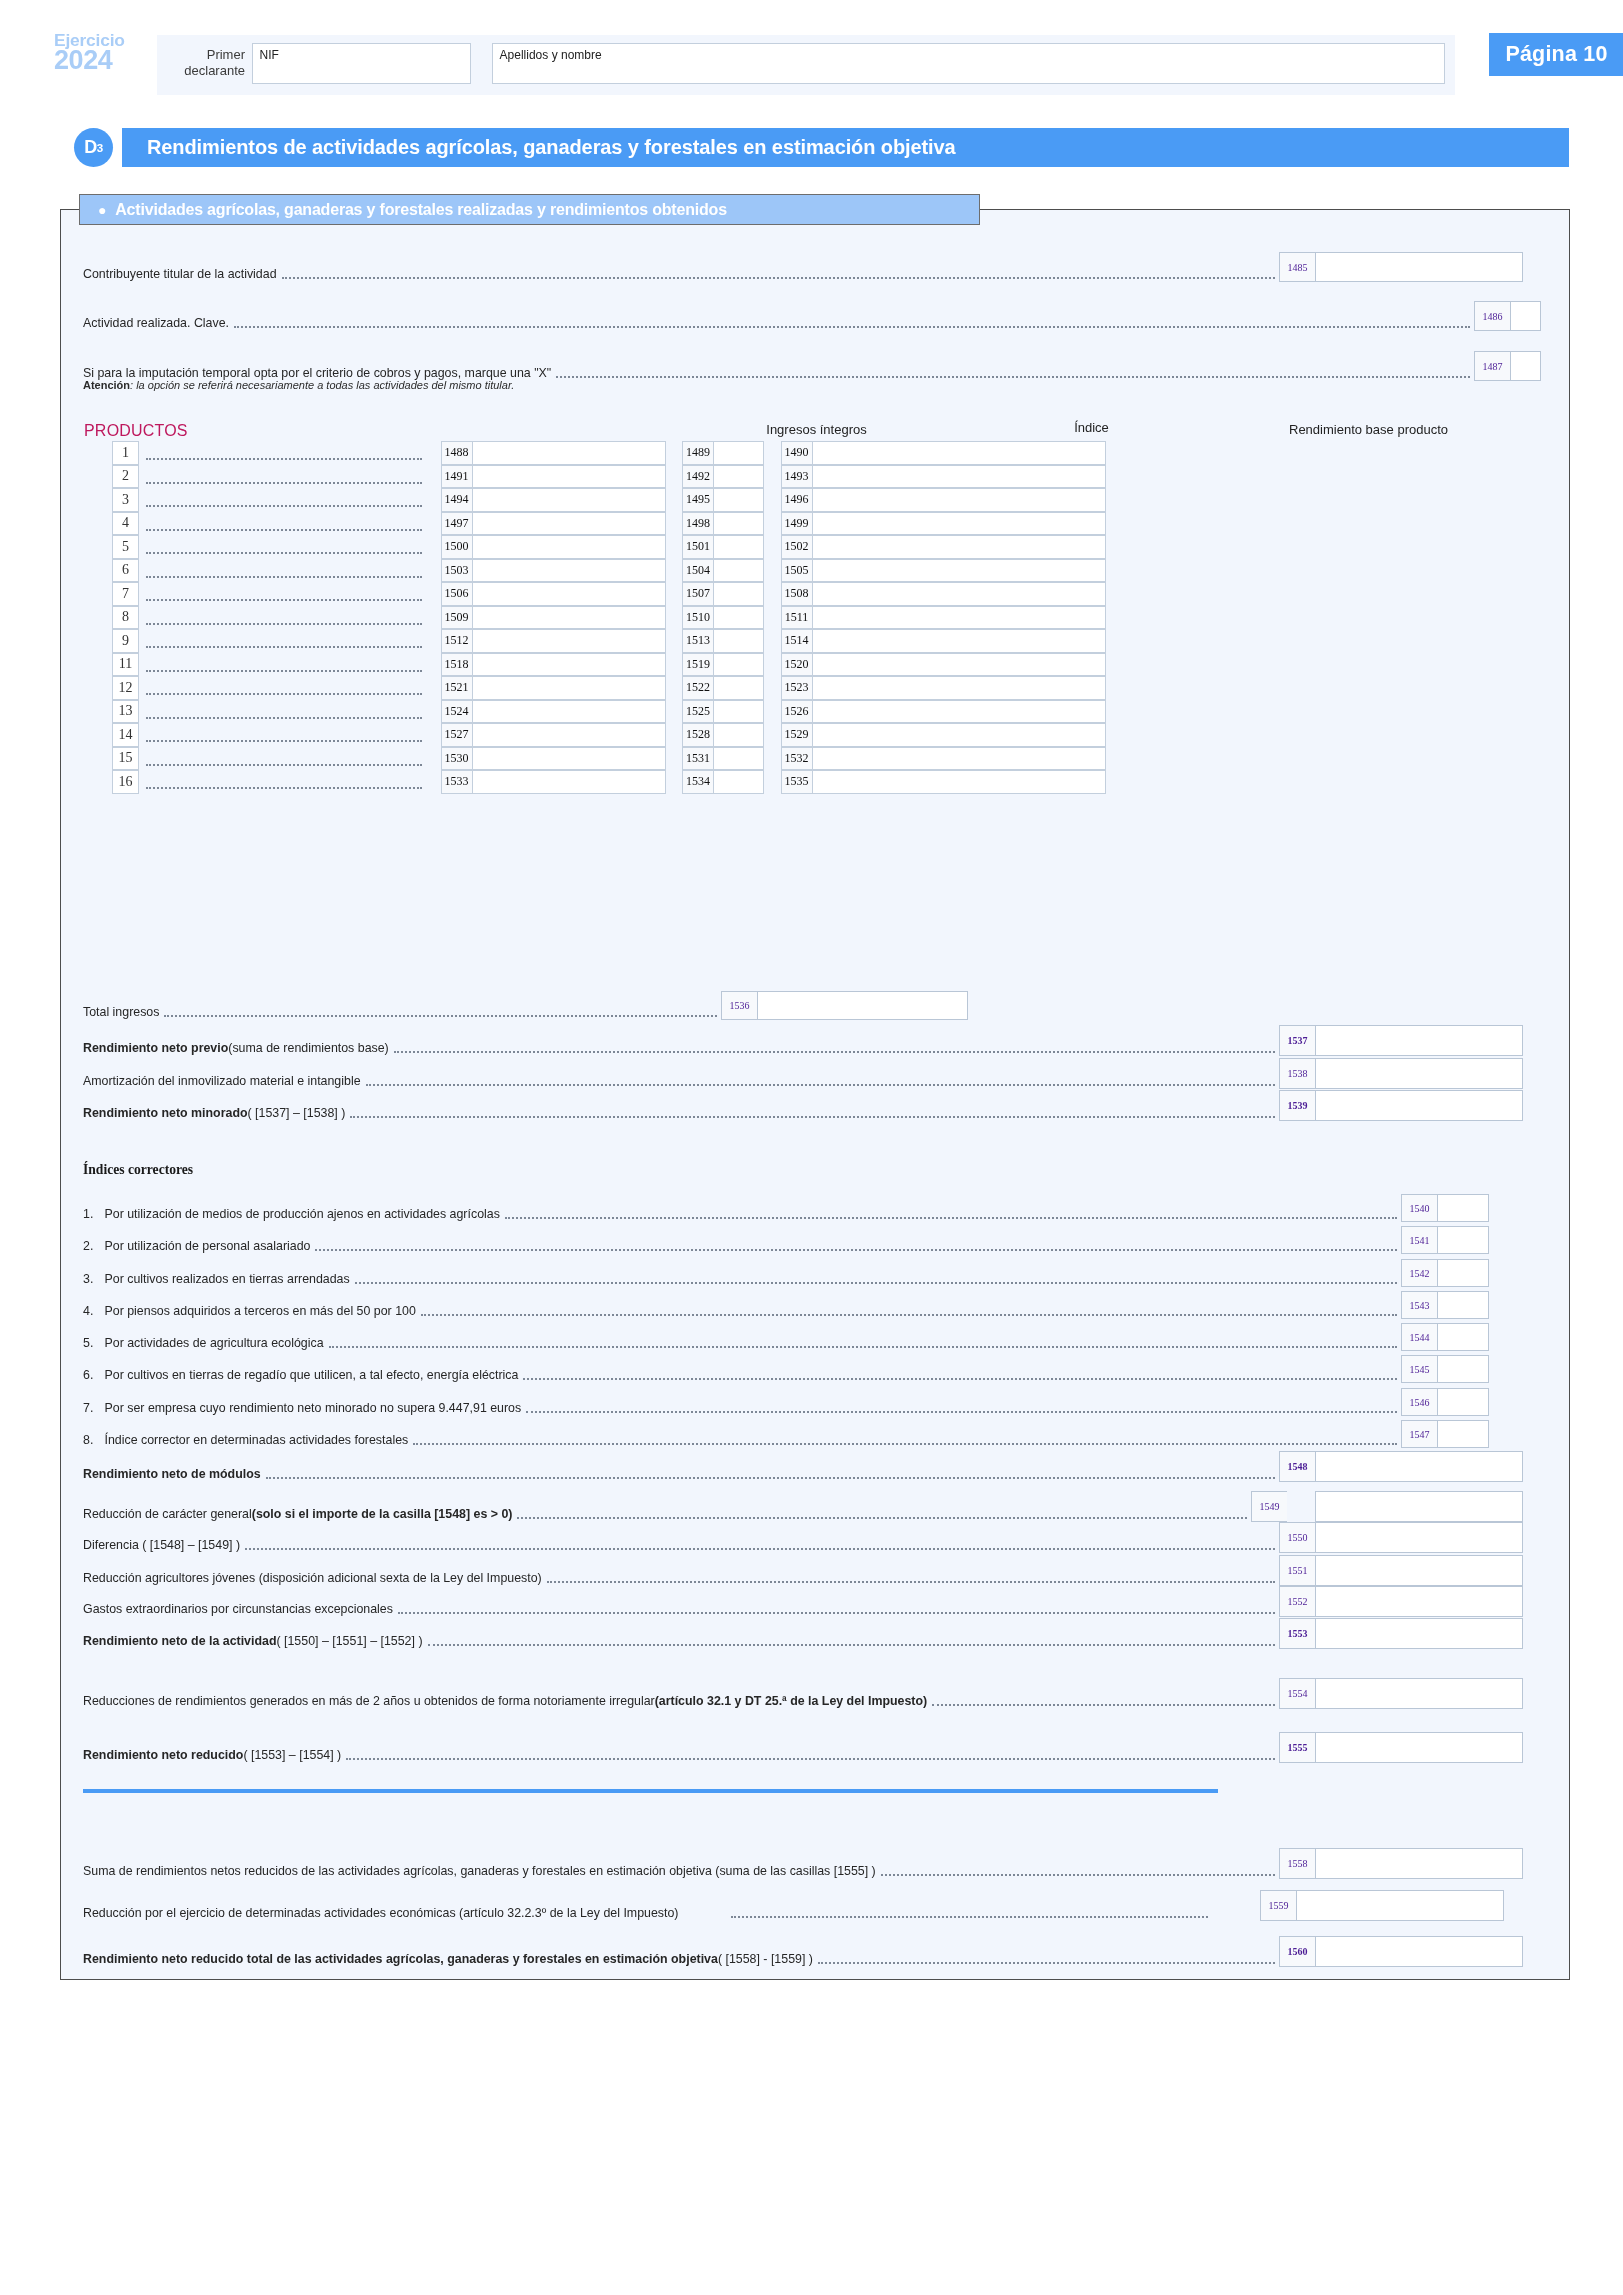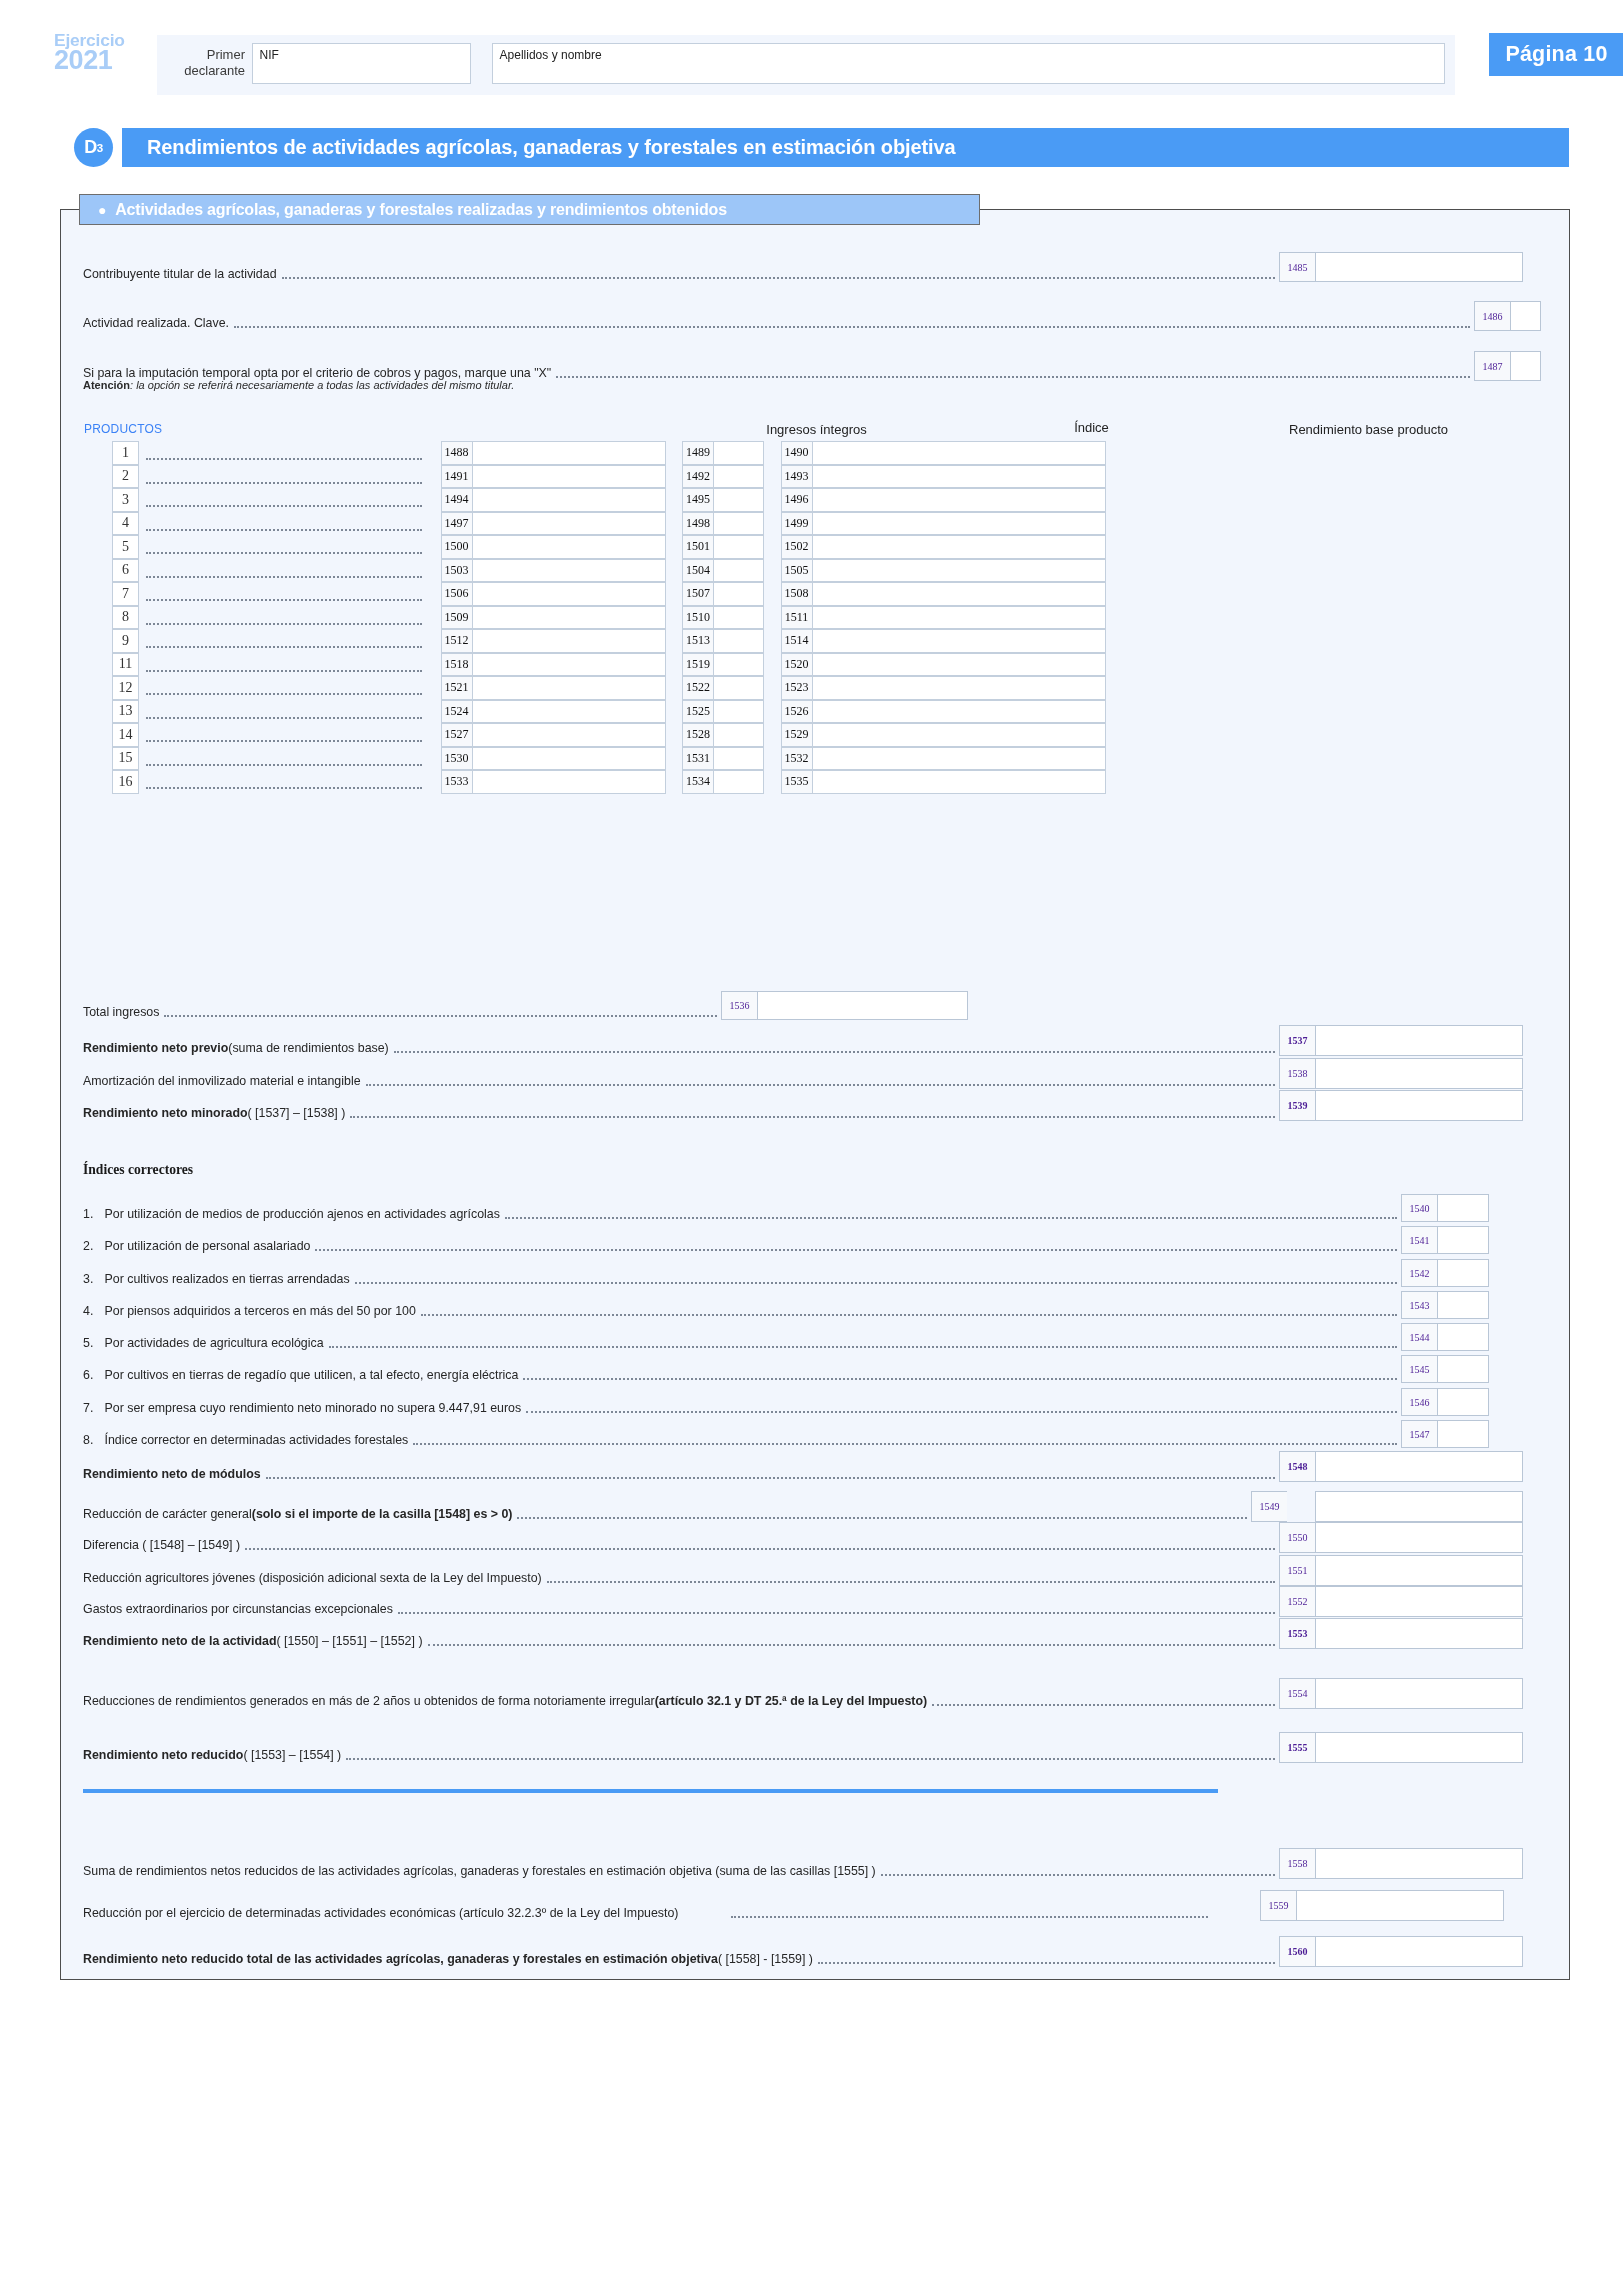--- a/index.html
+++ b/index.html
@@ -94,21 +94,21 @@
     color:#4c1d95; font-family:"Liberation Serif", serif;
   }
   .cas-num.b { font-weight:bold; }
   .cas-val { background:#fff; border:0.8px solid #b9c6d6; }
 
   
   .ptable { position:absolute; }
   .pt-head {
     position:absolute; font-size:13px; color:#222; text-align:center;
   }
-  .pt-prodlbl { position:absolute; font-size:12px; color:#3b82f6; letter-spacing:0.2px;}
+  .pt-prodlbl { position:absolute; font-size:16px; color:#be185d; letter-spacing:0.2px;}
   .prow { display:flex; align-items:stretch; height:23.5px; }
   .pidx {
     width:27px; background:#fff; border:0.8px solid #c3cfdd;
     font-family:"Liberation Serif", serif; font-size:14px;
     display:flex; align-items:center; justify-content:center; color:#333;
   }
   .pdots {
     width:285px; display:flex; align-items:flex-end; padding:0 1.7px 4.1px 6.6px;
   }
   .pdots i { display:block; width:100%; border-bottom:2.1px dotted #7d8796; }
@@ -128,21 +128,21 @@
   }
 </style>
 </head>
 <body>
 
 <div class="hdr">
   <div class="hdr-band"></div>
 
   <div class="hdr-ejercicio">
     <div class="e-lbl">Ejercicio</div>
-    <div class="e-year">2021</div>
+    <div class="e-year">2024</div>
   </div>
 
   <div class="hdr-declarante">
     <div>Primer</div>
     <div>declarante</div>
   </div>
 
   <div class="fieldbox field-nif">
     <div class="field-cap">NIF</div>
   </div>

